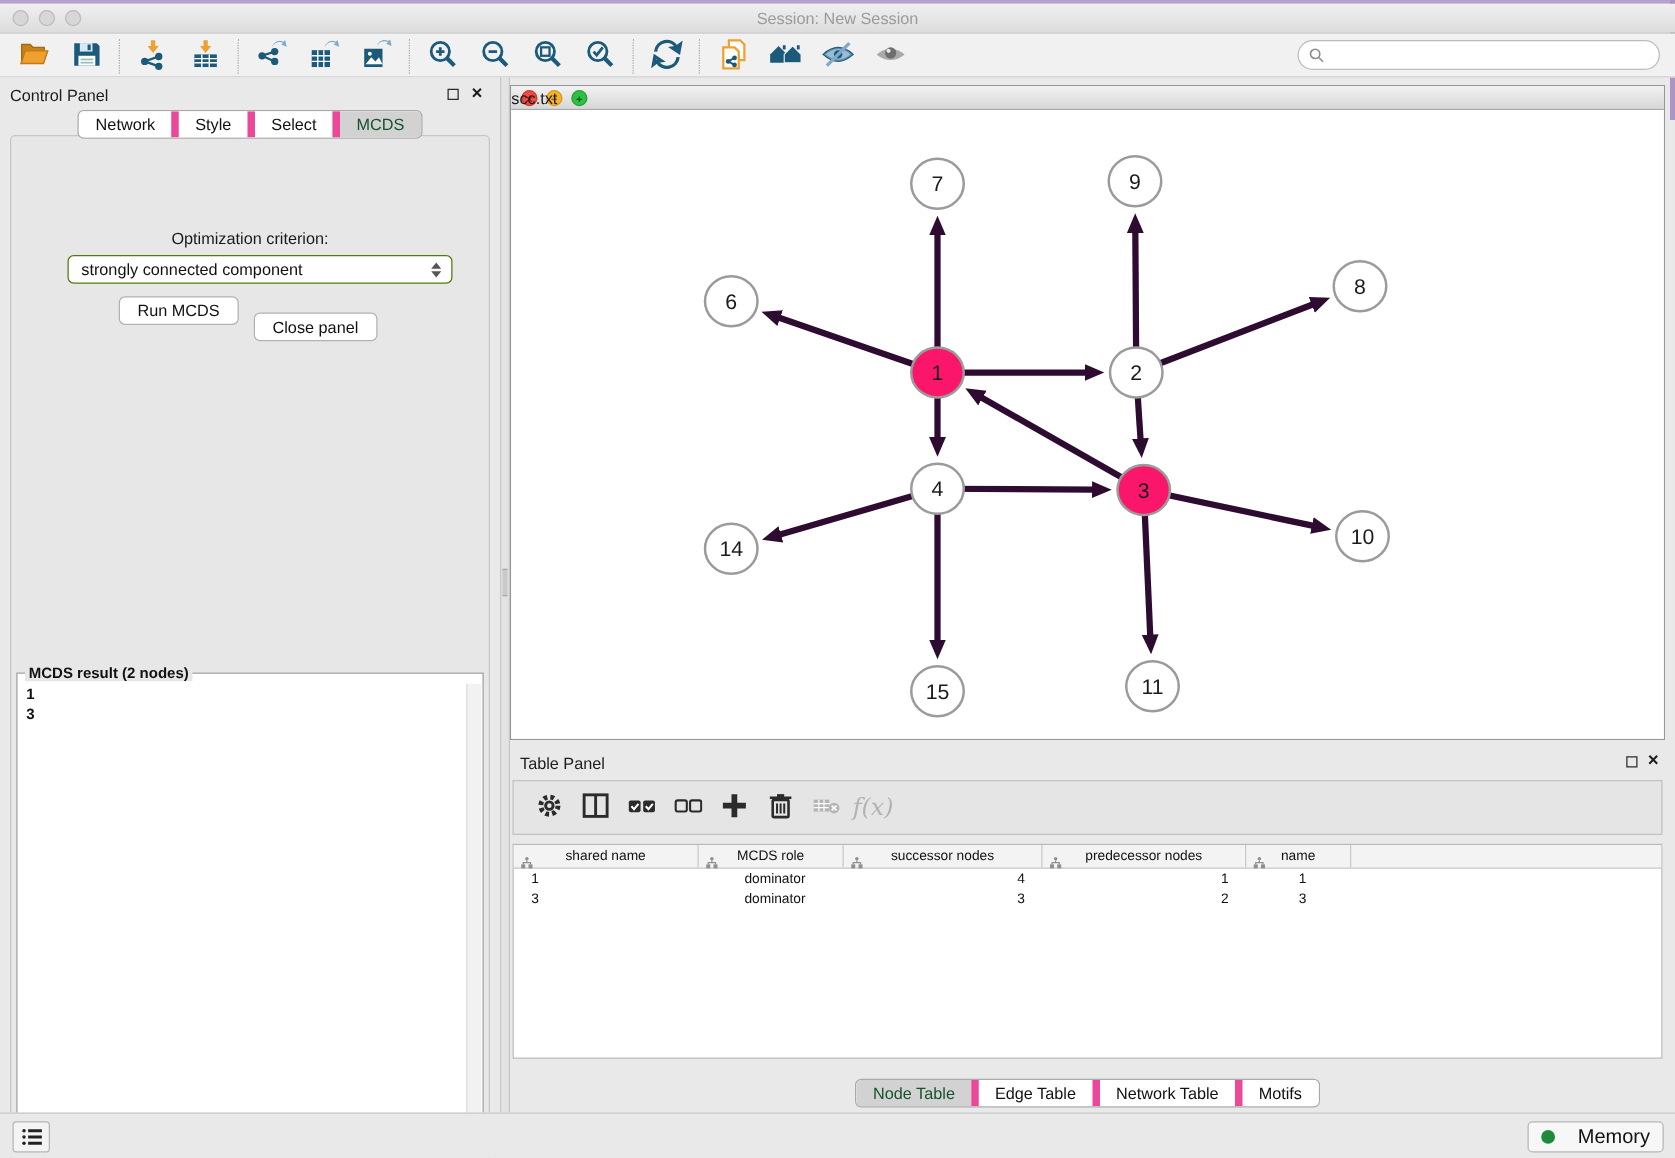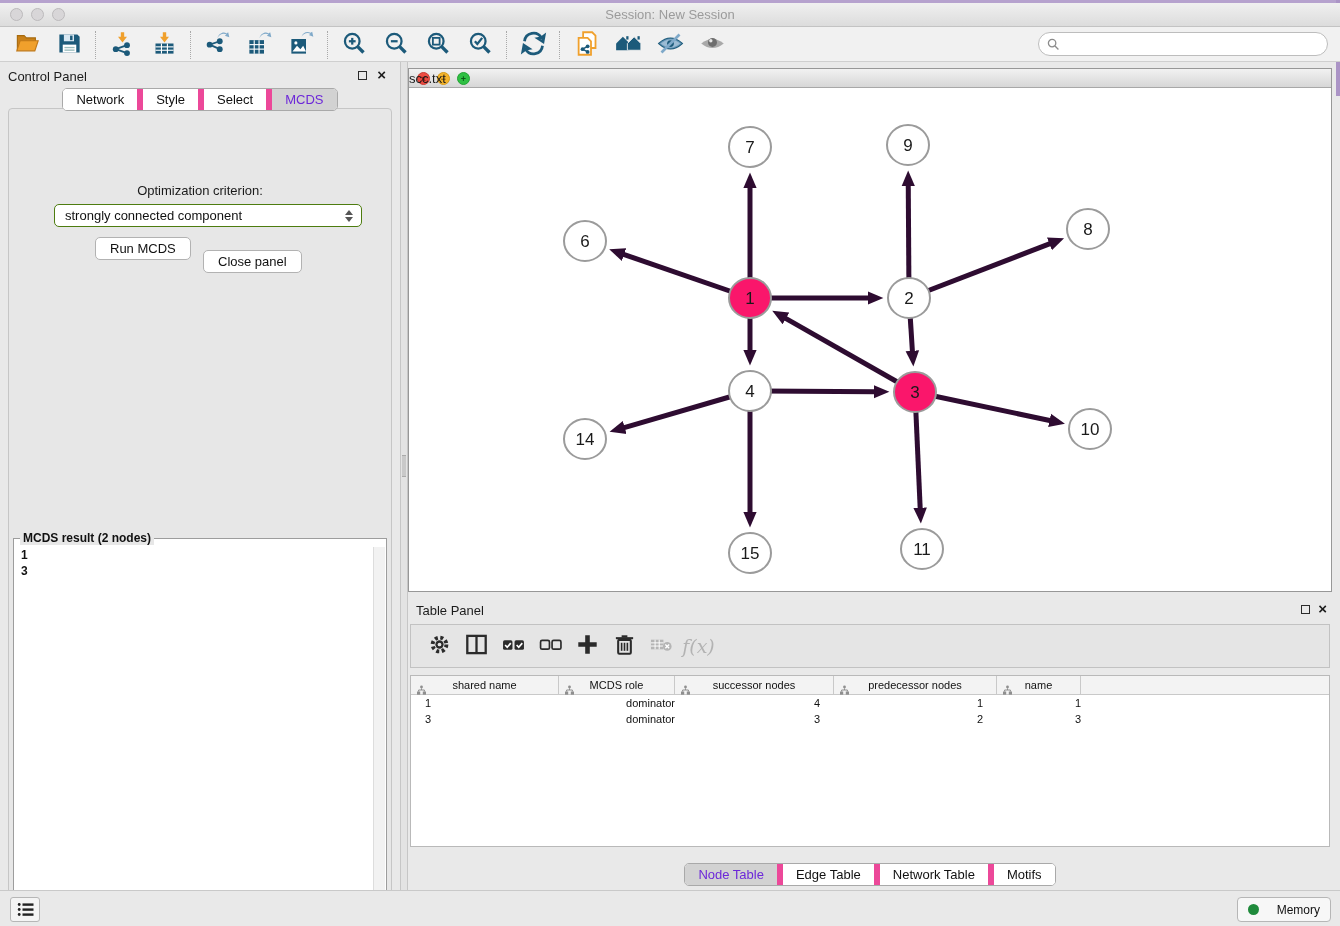--- a/index.html
+++ b/index.html
@@ -37,21 +37,21 @@
   .panel-head { position:relative; height:26px; }
   .panel-head .ph-title { position:absolute; left:8px; top:7px; font-size:13px; color:#1c1c1c; }
   .ph-float { position:absolute; width:9px; height:9px; border:1.5px solid #2b2b2b; top:9px; }
   .ph-close { position:absolute; top:4px; font-size:15px; font-weight:bold; color:#1c1c1c; line-height:18px; }
   #cp-float { right:33px; } #cp-close { right:14px; }
 
   .tabrow { display:flex; justify-content:center; position:relative; z-index:2; }
   .tabgroup { display:flex; border:1px solid #a9a9a9; border-radius:5px; overflow:hidden; background:#ffffff; }
   .tab { padding:3px 13px; font-size:13px; color:#111; background:#fff; border-left:6px solid #ec4899; cursor:default; }
   .tab:first-child { border-left:none; }
-  .tab.active { background:#d2d2d2; color:#6d28d9; }
+  .tab.active { background:#d2d2d2; color:#14532d; }
 
   .cp-body { position:absolute; left:8px; top:46px; width:384px; height:824px; background:#e7e7e7;
     border:1px solid #c6c6c6; border-radius:4px; }
   .opt-label { position:absolute; left:0; right:0; top:74px; text-align:center; font-size:13px; color:#1a1a1a; }
   .dropdown { position:absolute; left:45px; top:95px; width:308px; height:23px; background:#ffffff;
     border:1px solid #4d7c0f; border-radius:5px; display:flex; align-items:center; padding-left:10px; }
   .dropdown .dval { font-size:13px; color:#111; flex:1; }
   .stepper { width:18px; height:100%; display:flex; flex-direction:column; align-items:center; justify-content:center; gap:2px; margin-right:3px; }
   .arr-up { width:0; height:0; border-left:4px solid transparent; border-right:4px solid transparent; border-bottom:5px solid #555; }
   .arr-dn { width:0; height:0; border-left:4px solid transparent; border-right:4px solid transparent; border-top:5px solid #555; }
@@ -93,32 +93,32 @@
   .tp-btn svg { width:23px; height:23px; }
   .tp-btn .fx { font-family:"DejaVu Serif", "Liberation Serif", serif; font-style:italic; font-size:19px; color:#b3b3b3; }
   .tp-table { position:absolute; left:2px; top:79px; width:920px; height:172px; background:#ffffff; border:1px solid #b9b9b9; }
   .thead { display:flex; height:19px; background:#f3f3f3; border-bottom:1px solid #c9c9c9; }
   .th { display:flex; align-items:center; justify-content:center; border-right:1px solid #c9c9c9;
     font-size:11px; color:#111; position:relative; }
   .th svg { position:absolute; left:5px; width:11px; height:11px; }
   .trow { display:flex; height:16px; align-items:center; }
   .td { font-size:11px; color:#111; overflow:hidden; white-space:nowrap; }
   .td.left { text-align:left; padding-left:14px; }
-  .td.left2 { text-align:right; padding-left:6px; }
+  .td.left2 { text-align:center; padding-left:6px; }
   .td.right { text-align:right; padding-right:14px; }
 
   #tp-tabs { position:absolute; left:0; right:0; top:267px; display:flex; justify-content:center; }
 
   
   #status-bar { position:absolute; left:0; top:890px; width:1340px; height:36px; background:#e9e9e9; border-top:1px solid #c9c9c9; }
   .sb-left { position:absolute; left:10px; top:6px; width:30px; height:25px; background:#f4f4f4;
     border:1px solid #b6b6b6; border-radius:3px; display:flex; align-items:center; justify-content:center; }
   .sb-left svg { width:17px; height:15px; }
   .sb-mem { position:absolute; right:9px; top:6px; height:25px; background:#f7f7f7; border:1px solid #b6b6b6;
-    border-radius:4px; display:flex; align-items:center; gap:18px; padding:0 10px; font-size:12px; color:#111; }
+    border-radius:4px; display:flex; align-items:center; gap:18px; padding:0 10px; font-size:16px; color:#111; }
   .mem-dot { width:11px; height:11px; border-radius:50%; background:#1f8a3b; }
 </style>
 </head>
 <body>
 
 <div id="app">
   <div class="purple-top"></div>
   <div class="purple-right"></div>
 
   <div id="titlebar">

